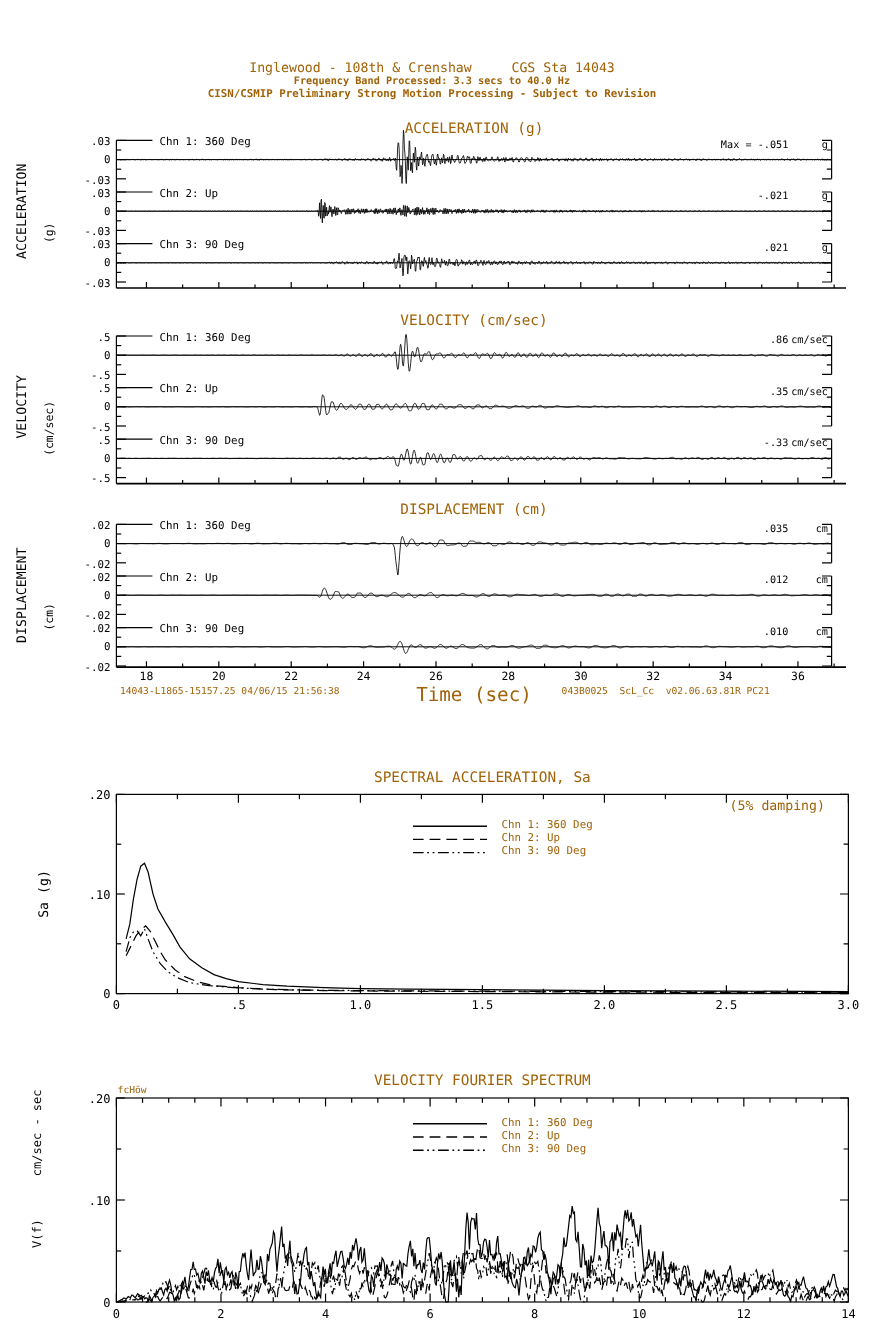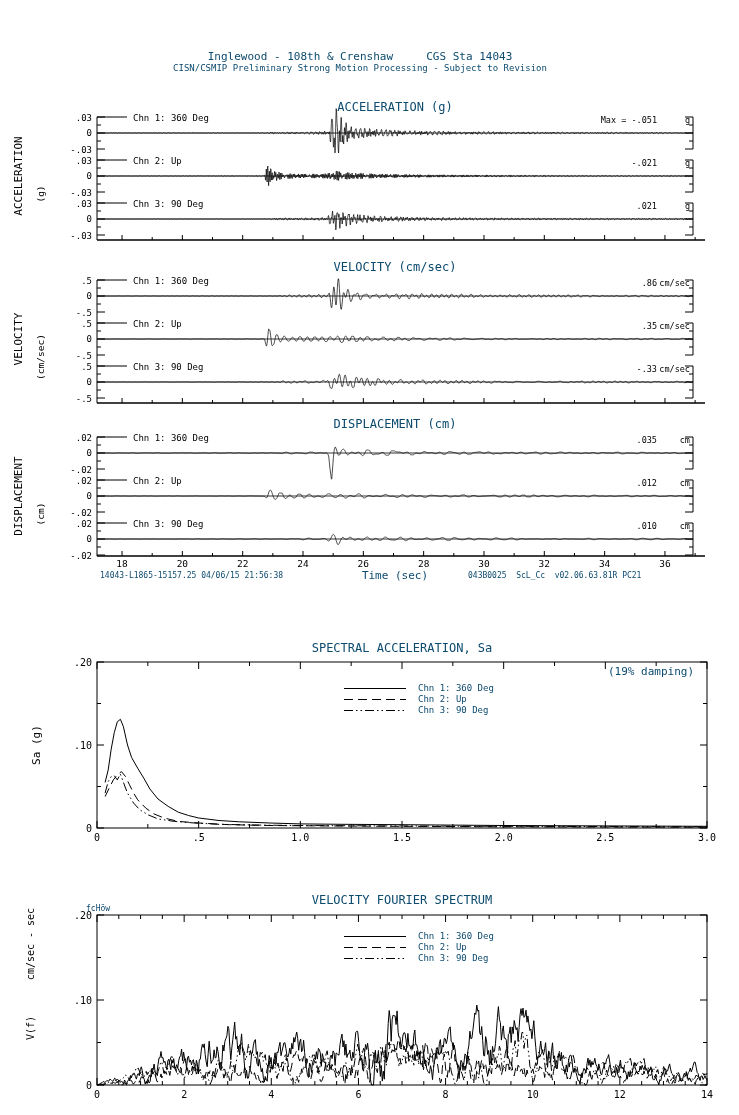--- a/index.html
+++ b/index.html
@@ -1,58 +1,59 @@
 <!DOCTYPE html>
 <html><head>
 <meta charset="utf-8">
 <style>
   *{margin:0;padding:0;box-sizing:border-box}
   html,body{background:#ffffff}
-  .page{position:relative;width:739px;height:1115px;background:#ffffff;color:#0c4a6e;
+  .page{position:relative;width:739px;height:1115px;background:#ffffff;color:#a16207;
         font-family:"DejaVu Sans Mono",monospace;overflow:hidden}
   .abs{position:absolute}
   .hdr{left:0;top:50px;width:720px;text-align:center}
   .hl1{font-size:11px;line-height:13px;white-space:pre}
   .hl3{font-size:8.5px;font-weight:700;line-height:11px;white-space:pre}
-  .hl4{font-size:9px;font-weight:400;line-height:11px;white-space:pre}
+  .hl4{font-size:9px;font-weight:700;line-height:11px;white-space:pre}
   .ptitle{left:0;width:790px;text-align:center;font-size:12px;white-space:pre}
   .stitle{left:0;width:804px;text-align:center;font-size:12px;white-space:pre}
-  .xlab{font-size:11px;text-align:center;white-space:pre}
+  .xlab{font-size:16px;text-align:center;white-space:pre}
   .foot{font-size:8px;white-space:pre}
   .annot{font-size:11px;white-space:pre}
   .corner{font-size:8px;white-space:pre}
   .legend{display:flex;flex-direction:column;gap:1px}
   .legend-row{display:flex;align-items:center;gap:12px;height:10px}
   .legend-label{font-size:9px;white-space:pre}
   .ln{stroke:#000;stroke-width:1.2;fill:none}
   .ln-dash{stroke-dasharray:9,5}
   .ln-dashdot{stroke-dasharray:9,3,1.5,3,1.5,3}
   #plot-canvas{position:absolute;left:0;top:0;pointer-events:none}
   #plot-canvas text{font-family:"DejaVu Sans Mono",monospace;fill:#000}
 </style>
 </head>
 <body>
 
 <div class="page">
 
   <div class="abs hdr">
     <div class="hl1">Inglewood - 108th &amp; Crenshaw     CGS Sta 14043</div>
+    <div class="hl3">Frequency Band Processed: 3.3 secs to 40.0 Hz</div>
     <div class="hl4">CISN/CSMIP Preliminary Strong Motion Processing - Subject to Revision</div>
   </div>
 
   <div class="abs ptitle" style="top:100px">ACCELERATION (g)</div>
   <div class="abs ptitle" style="top:260px">VELOCITY (cm/sec)</div>
   <div class="abs ptitle" style="top:417px">DISPLACEMENT (cm)</div>
 
   <div class="abs xlab" style="left:97px;top:569px;width:596px">Time (sec)</div>
   <div class="abs foot" style="left:100px;top:571px">14043-L1865-15157.25 04/06/15 21:56:38</div>
   <div class="abs foot" style="left:468px;top:571px">043B0025  ScL_Cc  v02.06.63.81R PC21</div>
 
   <div class="abs stitle" style="top:641px">SPECTRAL ACCELERATION, Sa</div>
-  <div class="abs annot" style="left:608px;top:665px">(19% damping)</div>
+  <div class="abs annot" style="left:608px;top:665px">(5% damping)</div>
   <div class="abs legend" style="left:344px;top:683px">
     <div class="legend-row">
       <svg width="62" height="9">
           <line class="ln" x1="0" y1="4.5" x2="62" y2="4.5"></line>
         </svg>
       <span class="legend-label">Chn 1: 360 Deg</span>
     </div>
     <div class="legend-row">
       <svg width="62" height="9">
           <line class="ln ln-dash" x1="0" y1="4.5" x2="62" y2="4.5"></line>
@@ -61,21 +62,21 @@
     </div>
     <div class="legend-row">
       <svg width="62" height="9">
           <line class="ln ln-dashdot" x1="0" y1="4.5" x2="62" y2="4.5"></line>
         </svg>
       <span class="legend-label">Chn 3: 90 Deg</span>
     </div>
   </div>
 
   <div class="abs stitle" style="top:893px">VELOCITY FOURIER SPECTRUM</div>
-  <div class="abs corner" style="left:86px;top:904px">fcHöw</div>
+  <div class="abs corner" style="left:98px;top:904px">fcHöw</div>
   <div class="abs legend" style="left:344px;top:931px">
     <div class="legend-row">
       <svg width="62" height="9">
           <line class="ln" x1="0" y1="4.5" x2="62" y2="4.5"></line>
         </svg>
       <span class="legend-label">Chn 1: 360 Deg</span>
     </div>
     <div class="legend-row">
       <svg width="62" height="9">
           <line class="ln ln-dash" x1="0" y1="4.5" x2="62" y2="4.5"></line>

